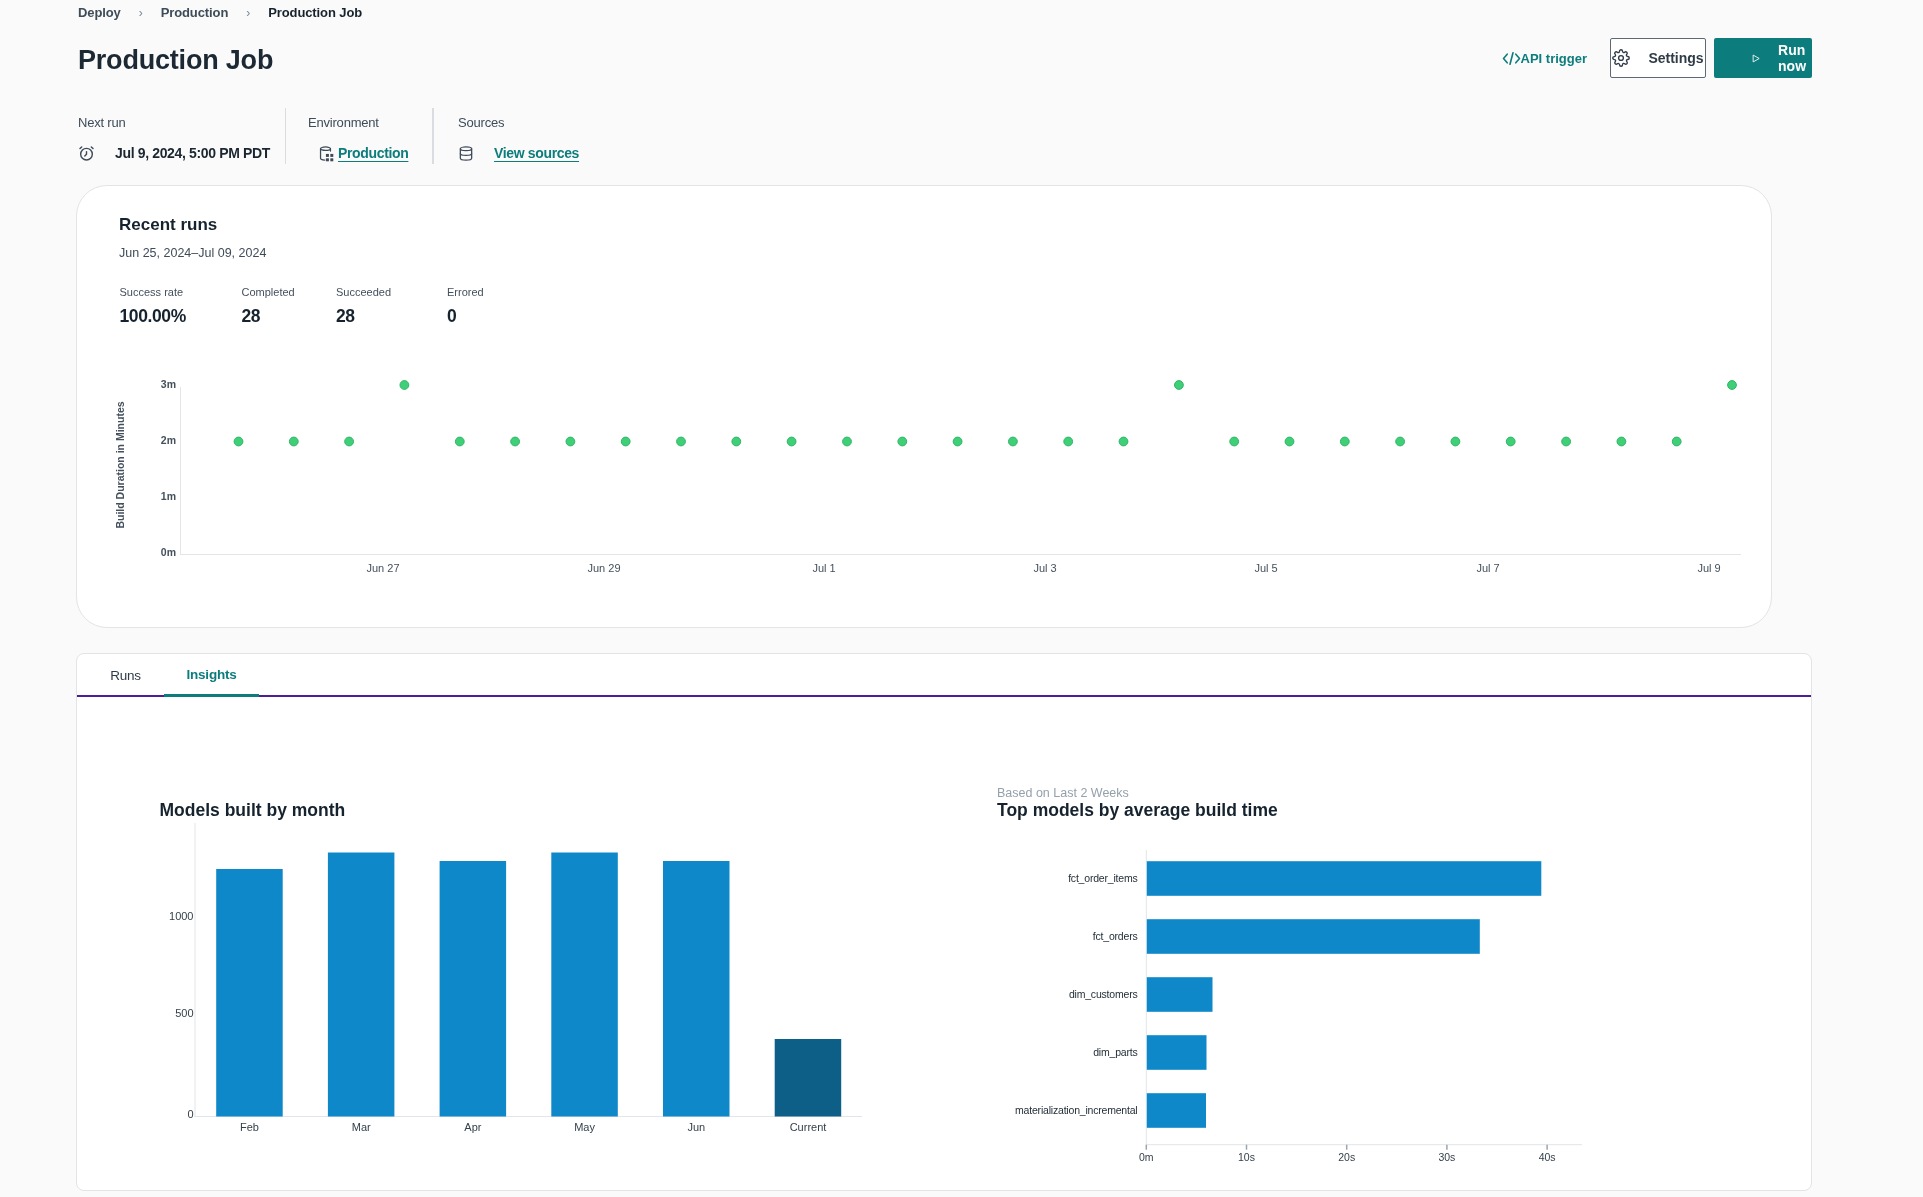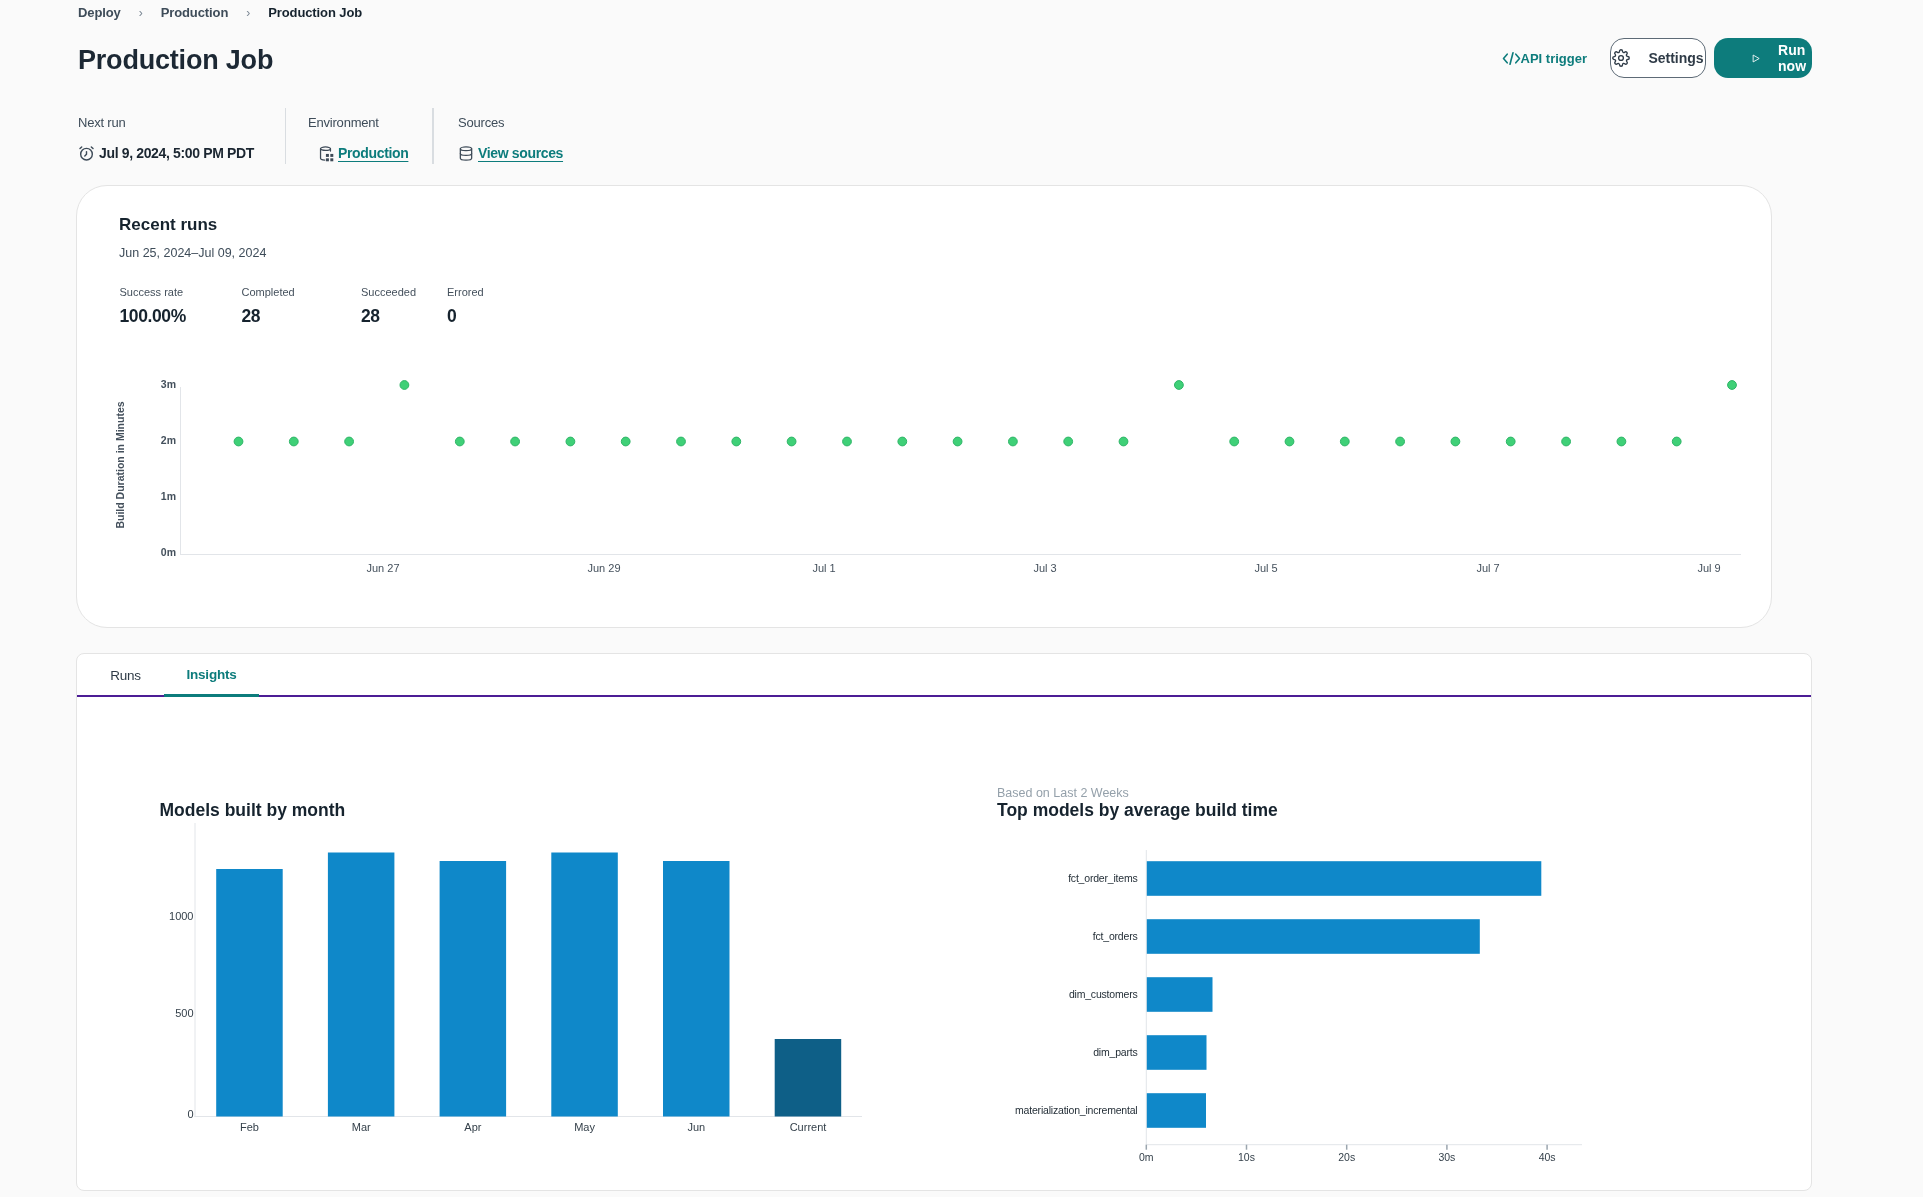--- a/index.html
+++ b/index.html
@@ -16,29 +16,29 @@
 .crumbs { left:78px; top:5px; display:flex; align-items:center; font-size:13px; font-weight:700; color:#3e4c59; letter-spacing:-0.1px; position:absolute; }
 .crumbs .sep { color:#7b8794; font-weight:400; font-size:12px; margin:0 18px; }
 .crumbs .last { color:#16232e; }
 
 
 h1.title { left:78px; top:46px; font-size:27px; font-weight:700; color:#1c2834; letter-spacing:-0.2px; position:absolute; line-height:29px; }
 
 
 .actions { top:38px; right:111px; display:flex; align-items:center; height:40px; position:absolute; }
 .apitrigger { display:flex; align-items:center; color:#0d7c7c; font-size:13px; font-weight:700; margin-right:23px; }
-.btn { height:40px; display:flex; align-items:center; justify-content:center; gap:18px; border-radius:14px; font-size:14px; font-weight:700; }
+.btn { height:40px; display:flex; align-items:center; justify-content:center; gap:18px; border-radius:2px; font-size:14px; font-weight:700; }
 .btn.settings { width:96px; background:#fff; border:1px solid #5d6a76; color:#2f3b47; }
 .btn.run { width:98px; background:#0d7c7c; color:#fff; margin-left:8px;padding-left:38px; }
 
 
 .info { left:78px; top:115px; display:flex; position:absolute; }
 .info .col { position:relative; }
 .info .lab { font-size:13px; line-height:16px; color:#3e4c59; letter-spacing:-0.2px; }
-.info .val { margin-top:14px; display:flex; align-items:center; gap:4px; font-size:14px; font-weight:700; color:#1b2631; white-space:nowrap; letter-spacing:-0.35px; line-height:17px; }
+.info .val { margin-top:14px; display:flex; align-items:center; gap:20px; font-size:14px; font-weight:700; color:#1b2631; white-space:nowrap; letter-spacing:-0.35px; line-height:17px; }
 .info a, .tlink { color:#0d7c7c; text-decoration:underline; text-underline-offset:2.5px; font-weight:700; }
 .vdiv { width:1px; background:#d9dde1; height:56px; margin-top:-7px; }
 
 
 .card { background:#fff; border:1px solid #e4e4e4; border-radius:8px; position:absolute; }
 #card1 { left:76px; top:185px; width:1696px; height:443px;border-radius:31px; }
 #card2 { left:76px; top:653px; width:1736px; height:538px; }
 
 #card1 .h { position:absolute; left:42px; top:30px; font-size:17px; font-weight:700; color:#16232e; line-height:18px; }
 #card1 .sub { position:absolute; left:42px; top:60px; font-size:12.5px; color:#3e4c59; line-height:15px; }
@@ -139,21 +139,21 @@
   <div class="h">Recent runs</div>
   <div class="sub">Jun 25, 2024–Jul 09, 2024</div>
   <div class="stat" style="left:42.5px; top:100px;">
       <div class="sl">Success rate</div>
       <div class="sv">100.00%</div>
     </div>
   <div class="stat" style="left:164.5px; top:100px;">
       <div class="sl">Completed</div>
       <div class="sv">28</div>
     </div>
-  <div class="stat" style="left:284px; top:100px;">
+  <div class="stat" style="left:259px; top:100px;">
       <div class="sl">Succeeded</div>
       <div class="sv">28</div>
     </div>
   <div class="stat" style="left:370px; top:100px;">
       <div class="sl">Errored</div>
       <div class="sv">0</div>
     </div>
   <svg id="scatter" width="1734" height="441" style="position:absolute; left:0; top:0;" font-family="Liberation Sans, sans-serif">
       <line x1="103.5" y1="201" x2="103.5" y2="369" stroke="#e2e5e9" stroke-width="1"></line>
       <line x1="103.5" y1="368.5" x2="1664" y2="368.5" stroke="#e2e5e9" stroke-width="1"></line>

